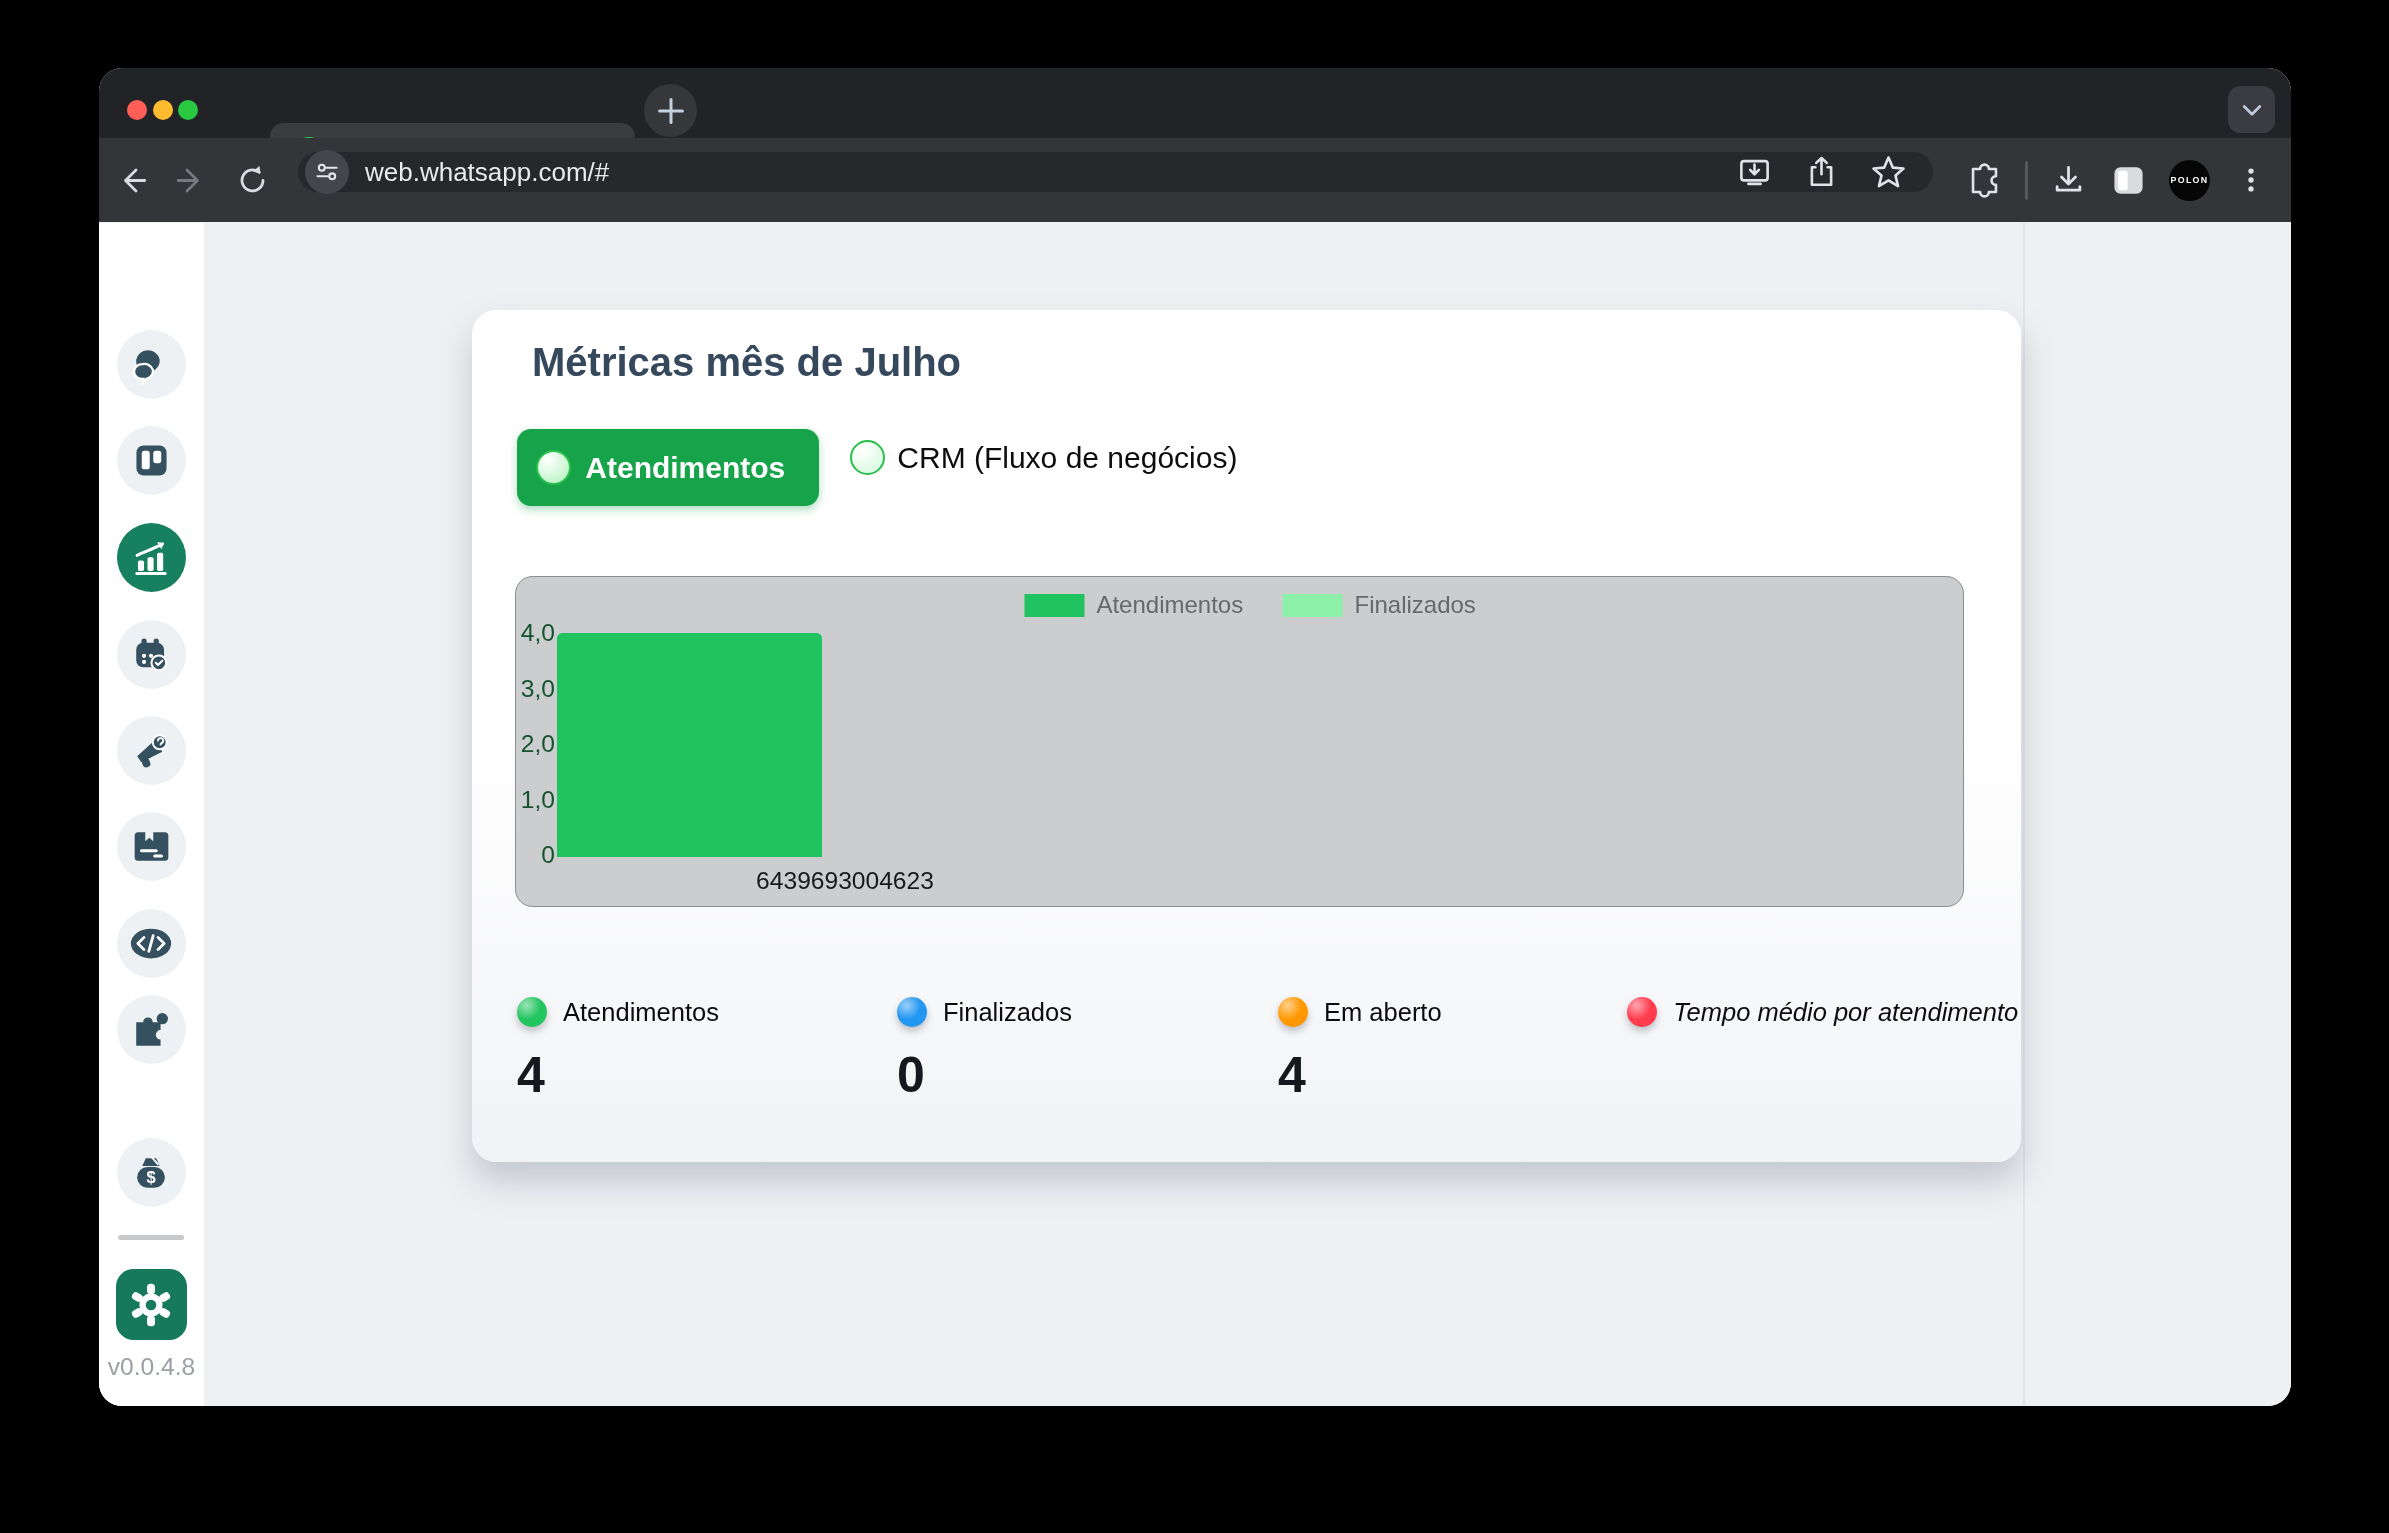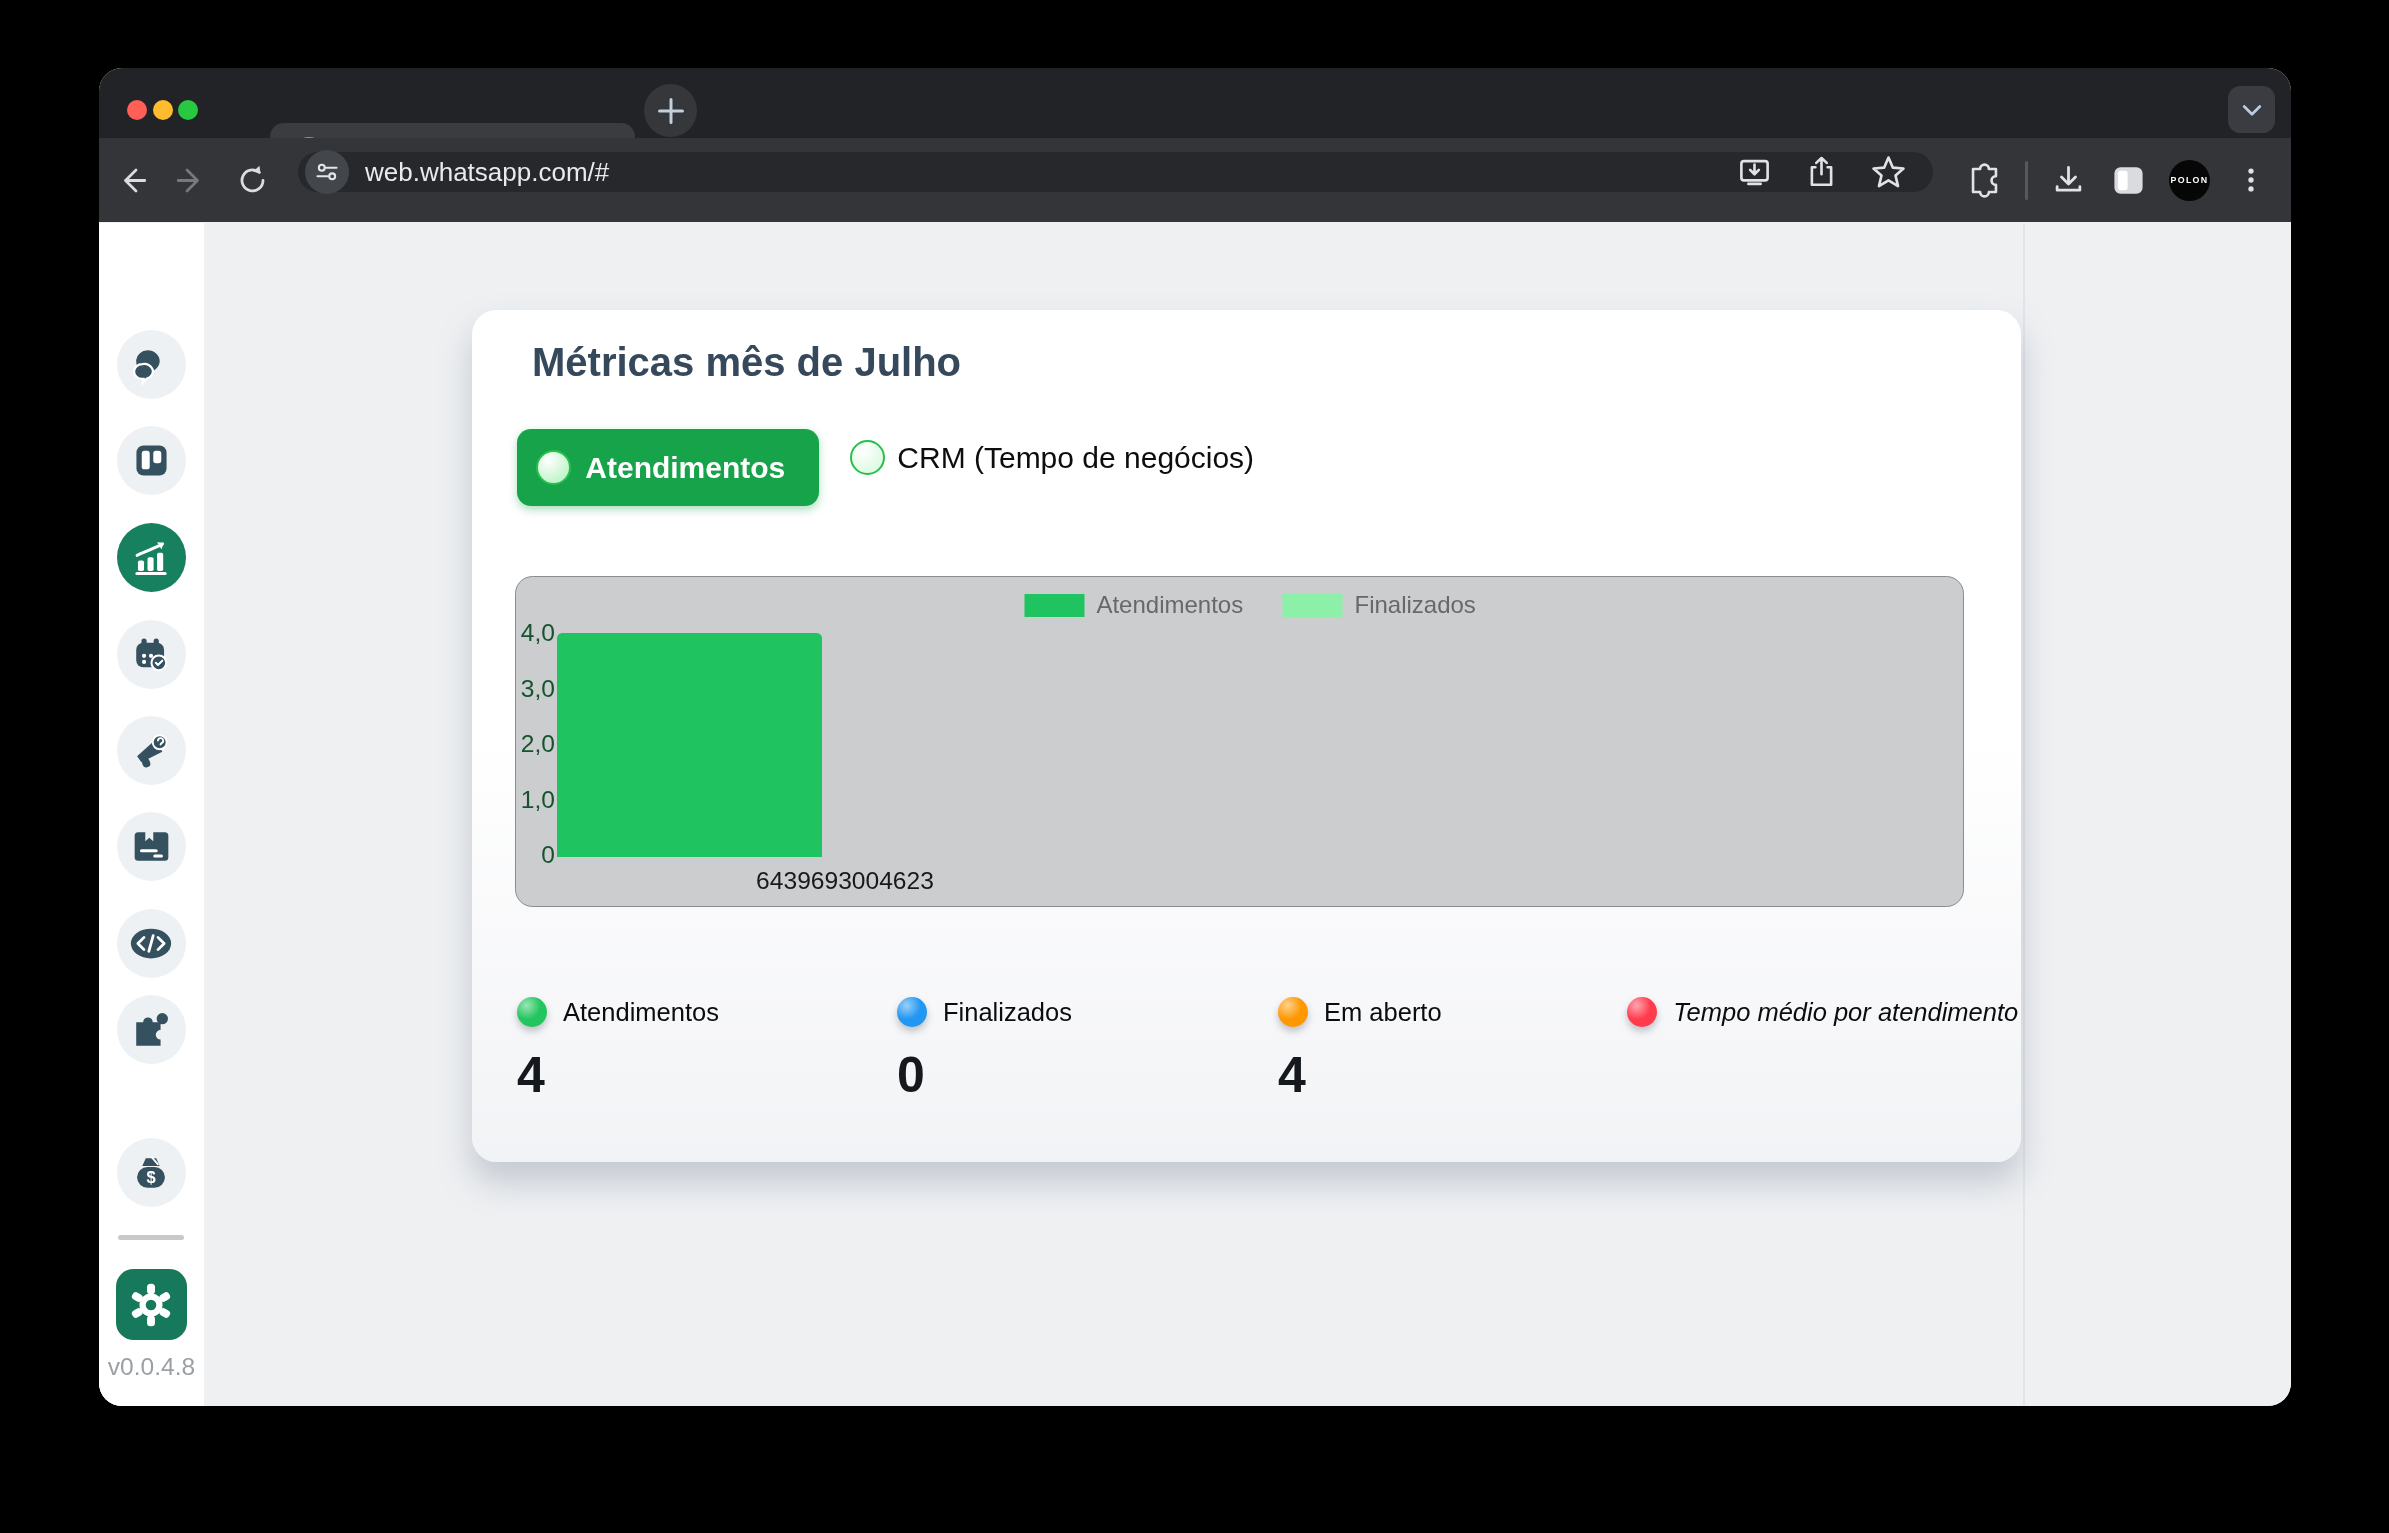--- a/index.html
+++ b/index.html
@@ -322,21 +322,21 @@
 
       <div class="card">
         <div class="card-title">Métricas mês de Julho</div>
 
         <div class="toggle-btn" style="background: rgb(22, 163, 74);">
           <span class="radio"></span>
           <span class="toggle-btn-label">Atendimentos</span>
         </div>
         <div class="toggle-alt">
           <span class="radio"></span>
-          <span class="toggle-alt-label">CRM (Tempo de negócios)</span>
+          <span class="toggle-alt-label">CRM (Fluxo de negócios)</span>
         </div>
 
         <div class="chart">
           <div class="legend">
             <span class="legend-entry">
               <span class="legend-swatch" style="background: rgb(31, 195, 95);"></span>
               <span class="legend-label">Atendimentos</span>
             </span>
             <span class="legend-entry">
               <span class="legend-swatch" style="background: rgb(141, 240, 168);"></span>

